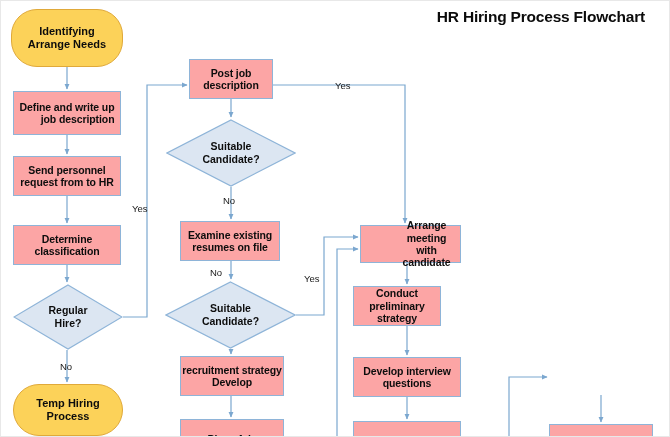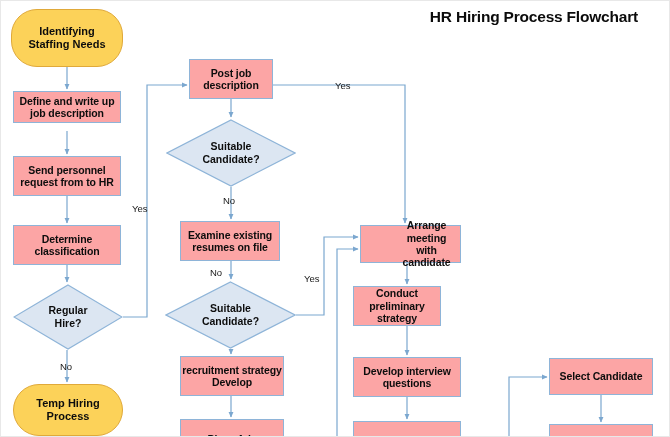--- a/index.html
+++ b/index.html
@@ -73,21 +73,21 @@
     position: absolute;
     font-size: 9.5px;
     font-weight: normal;
     color: #1a1a1a;
     white-space: nowrap;
     z-index: 4;
     font-family: "Liberation Sans", sans-serif;
   }
   #chart-title {
     position: absolute;
-    right: 31px;
+    right: 24px;
     top: 7px;
     font-size: 15.5px;
     font-weight: bold;
     color: #0b0b0b;
     letter-spacing: -0.2px;
     z-index: 5;
   }
   .nd-line { display: block; }
 </style>
 </head>
@@ -135,32 +135,32 @@
 
       <path d="M508,437 L508,376 L546,376"></path>
 
       <path d="M600,394 L600,421"></path>
     </g>
   </svg>
 
   <div class="node term" style="left:10px;top:8px;width:112px;height:58px;">
     <div>
       <span class="nd-line">Identifying</span>
-      <span class="nd-line">Staffing Needs</span>
+      <span class="nd-line">Arrange Needs</span>
     </div>
   </div>
 
   <div class="node term" style="left:12px;top:383px;width:110px;height:52px;">
     <div>
       <span class="nd-line">Temp Hiring</span>
       <span class="nd-line">Process</span>
     </div>
   </div>
 
-  <div class="node proc" style="left:12px;top:90px;width:108px;height:32px;">
+  <div class="node proc" style="left:12px;top:90px;width:108px;height:44px;text-align:right;">
     <div>
       <span class="nd-line">Define and write up</span>
       <span class="nd-line">job description</span>
     </div>
   </div>
 
   <div class="node proc" style="left:12px;top:224px;width:108px;height:40px;">
     <div>
       <span class="nd-line">Determine</span>
       <span class="nd-line">classification</span>
@@ -257,25 +257,20 @@
       <span class="nd-line">questions</span>
     </div>
   </div>
 
   <div class="node proc" style="left:352px;top:420px;width:108px;height:40px;">
     <div>
       <span class="nd-line">Conduct interview</span>
     </div>
   </div>
 
-  <div class="node proc" style="left:548px;top:357px;width:104px;height:37px;">
-    <div>
-      <span class="nd-line">Select Candidate</span>
-    </div>
-  </div>
 
   <div class="node proc" style="left:548px;top:423px;width:104px;height:37px;">
     <div>
       <span class="nd-line">Determine Pay</span>
     </div>
   </div>
 
   <div class="edge-label" style="left:131px;top:202px;">Yes</div>
   <div class="edge-label" style="left:59px;top:360px;">No</div>
   <div class="edge-label" style="left:334px;top:79px;">Yes</div>

